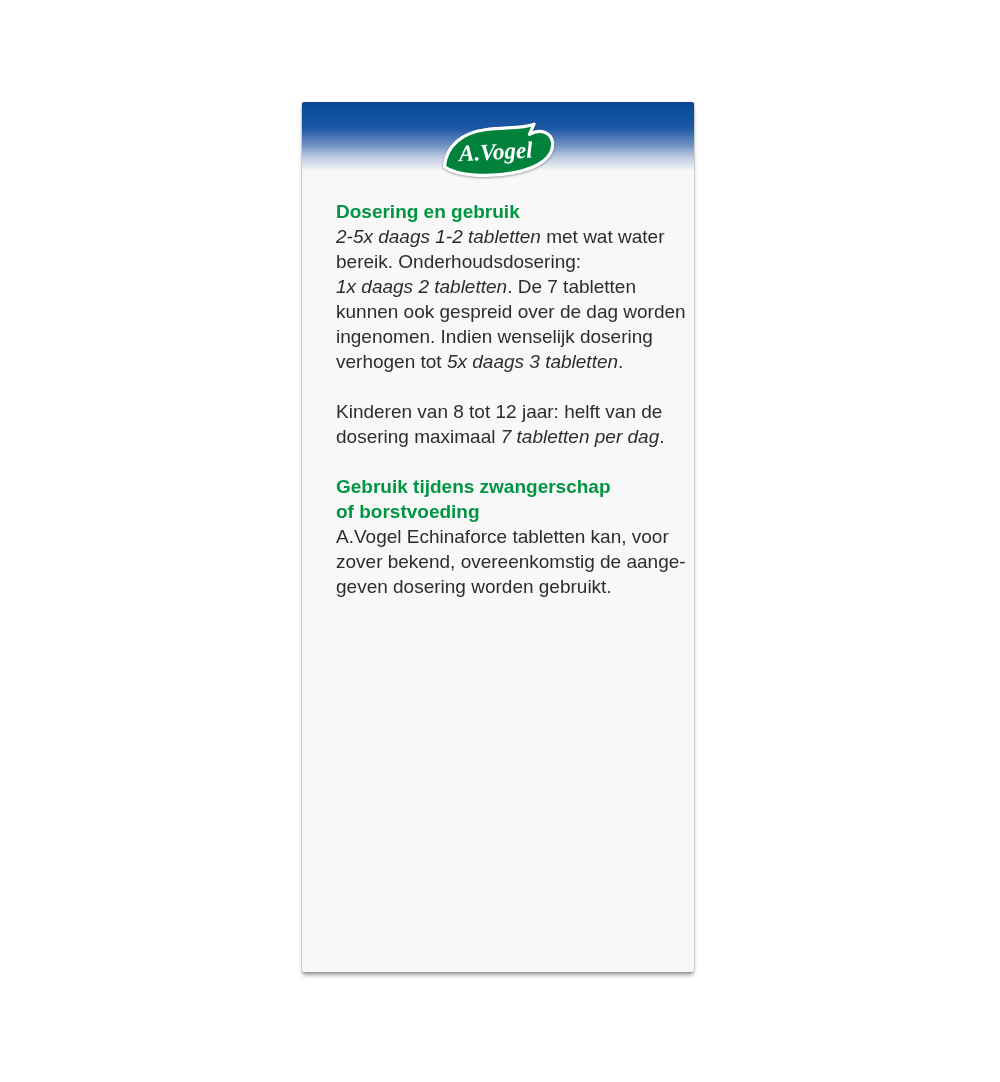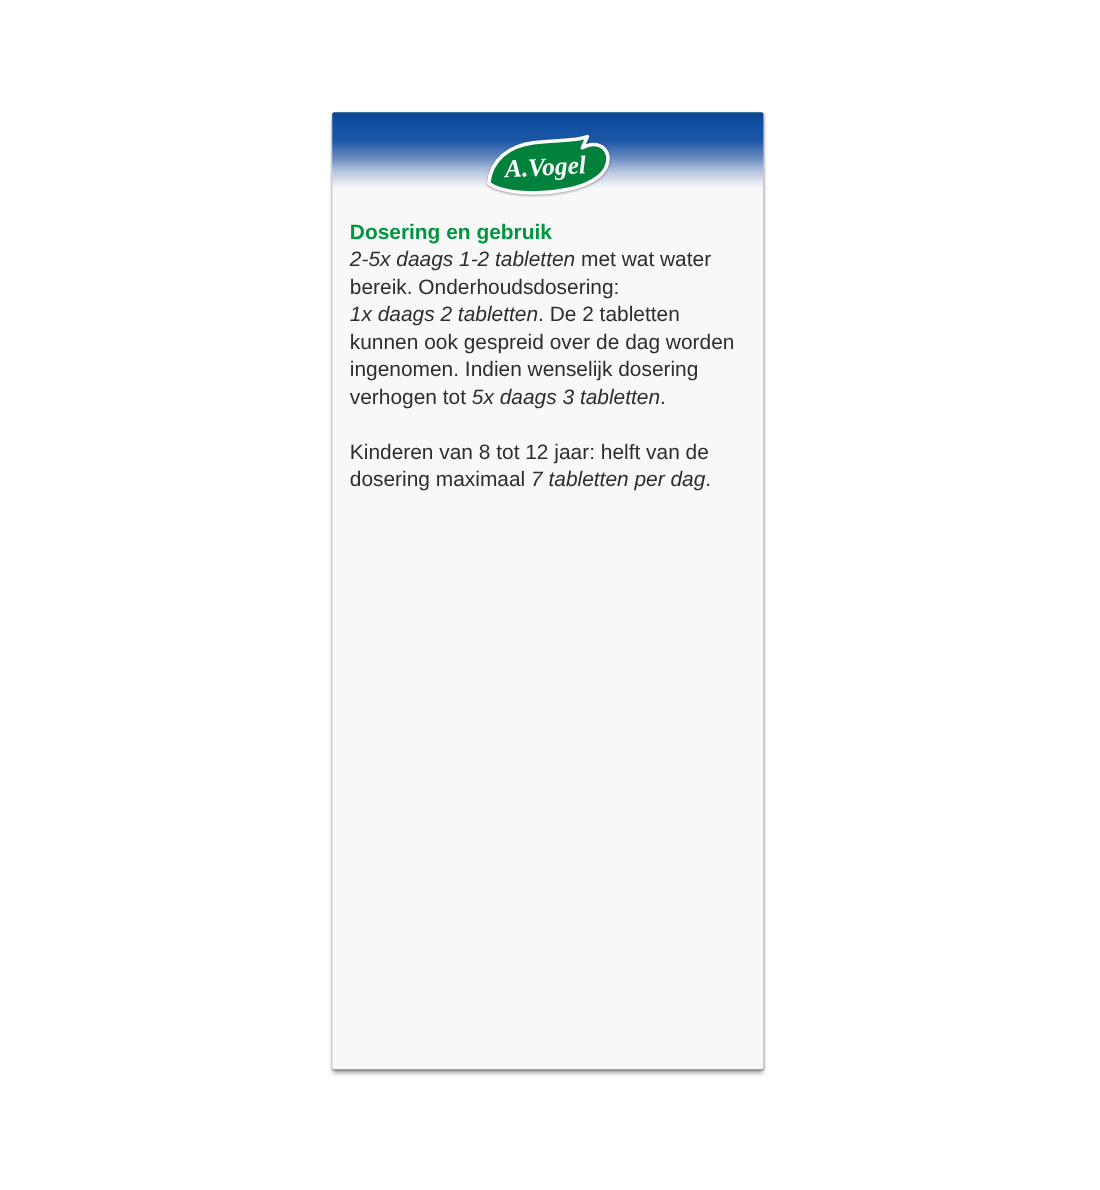--- a/index.html
+++ b/index.html
@@ -68,21 +68,21 @@
     font-family: "Liberation Serif", serif;
     font-style: italic;
     font-weight: bold;
     fill: #ffffff;
   }
 
   
   .content {
     position: absolute;
     top: 97px;
-    left: 16px;
+    left: 34px;
     width: 362px;
     color: var(--body-color, #2d2d2d);
     font-size: 19px;
     line-height: 25px;
   }
   .content section { margin: 0; }
   .content section + section { margin-top: 25px; }
   .content h2 {
     margin: 0;
     font-size: 19px;
@@ -118,23 +118,30 @@
                  C 57,62 22,60 8,50 Z" fill="#00813c" stroke="#ffffff" stroke-width="3.5" stroke-linejoin="round"></path>
         <text x="64" y="42" font-size="25" text-anchor="middle" transform="rotate(-3 64 42)">A.Vogel</text>
       </svg>
     </div>
 
     <div class="content" id="sections">
         <section>
           <h2>Dosering en gebruik</h2>
           <p><em>2-5x daags 1-2 tabletten</em><span> met wat water
 bereik. Onderhoudsdosering:
-</span><em>1x daags 2 tabletten</em><span>. De 2 tabletten
+</span><em>1x daags 2 tabletten</em><span>. De 7 tabletten
 kunnen ook gespreid over de dag worden
 ingenomen. Indien wenselijk dosering
 verhogen tot </span><em>5x daags 3 tabletten</em><span>.</span></p>
           <p><span>Kinderen van 8 tot 12 jaar: helft van de
 dosering maximaal </span><em>7 tabletten per dag</em><span>.</span></p>
+        </section>
+        <section>
+          <h2>Gebruik tijdens zwangerschap
+of borstvoeding</h2>
+          <p><span>A.Vogel Echinaforce tabletten kan, voor
+zover bekend, overeenkomstig de aange-
+geven dosering worden gebruikt.</span></p>
         </section>
       </div>
 
   </div>
 </div>
 
 </body></html>

